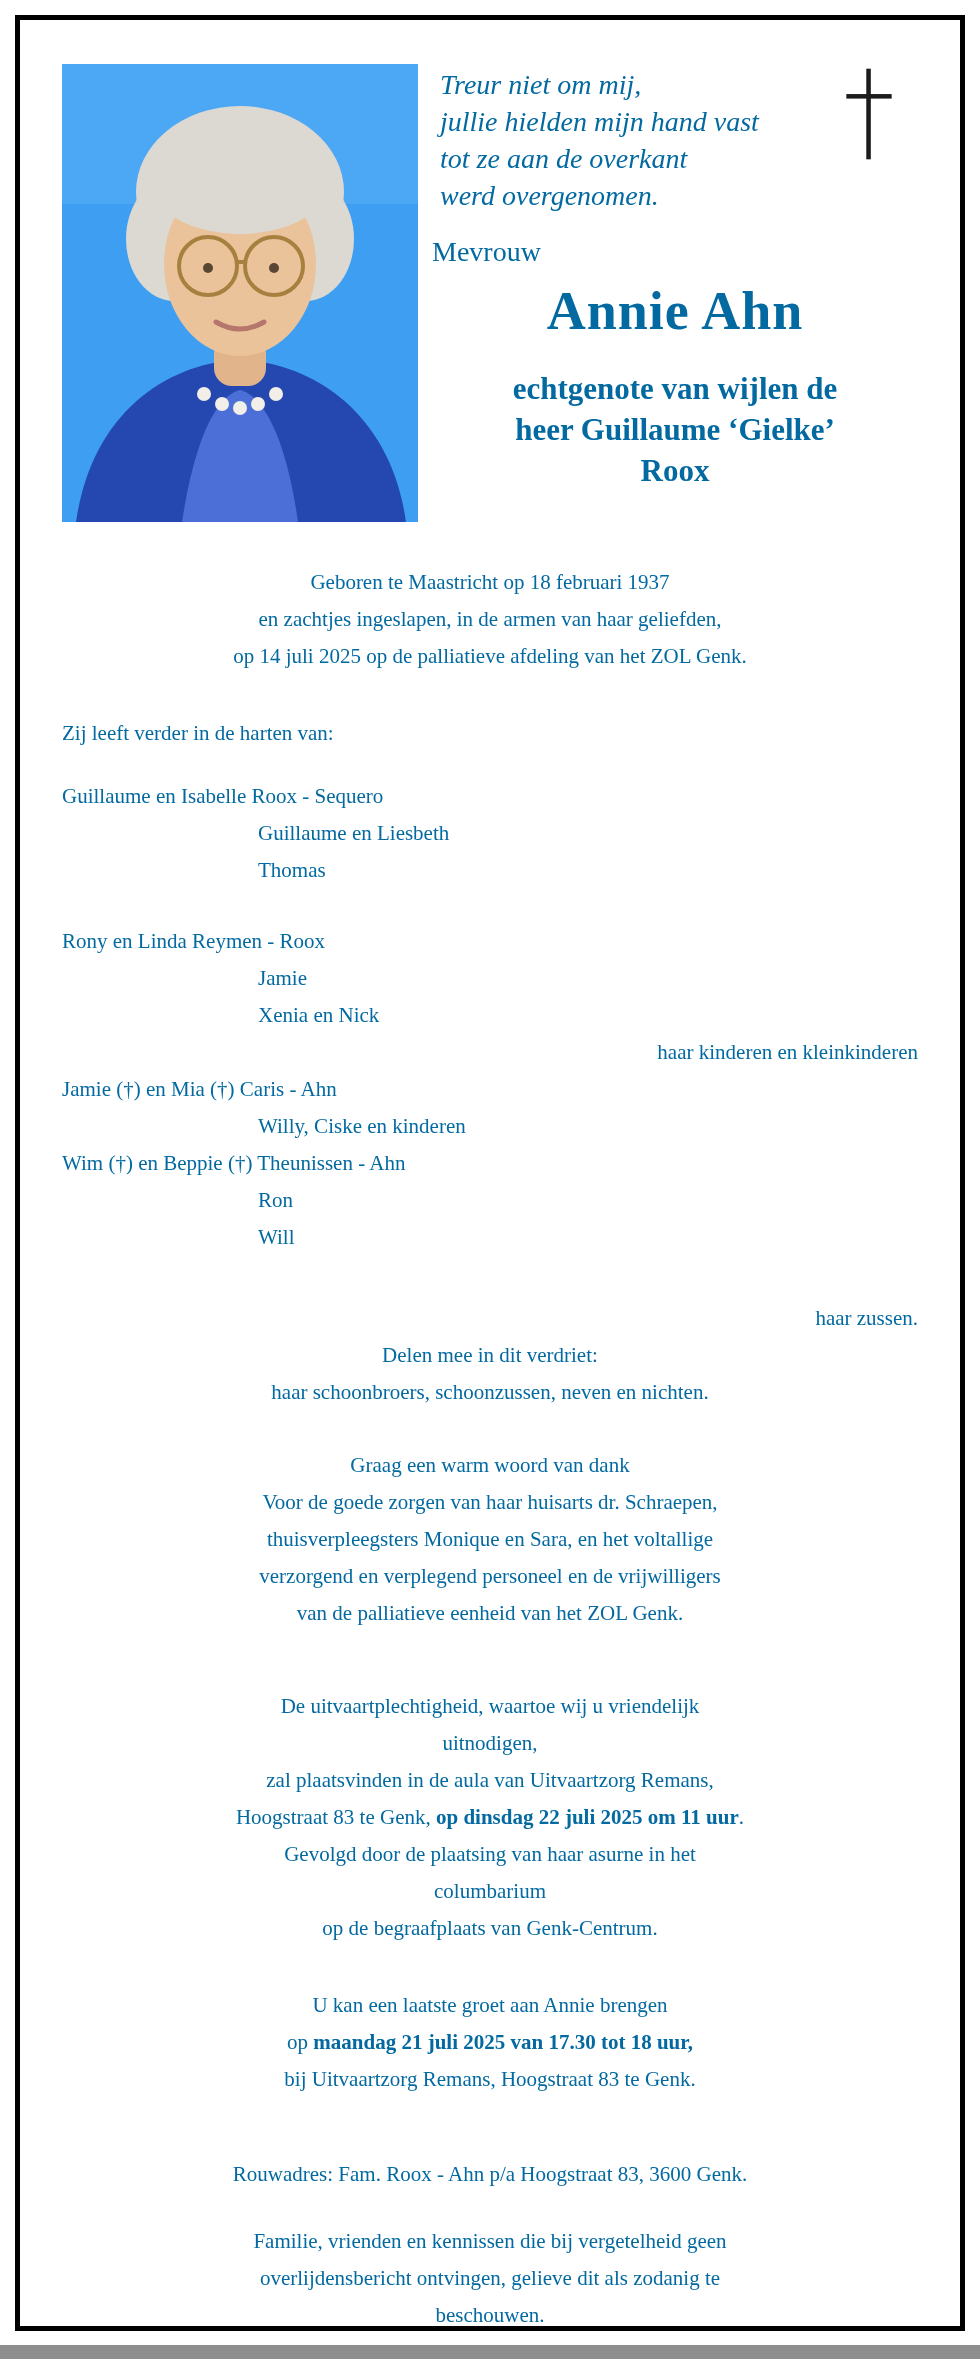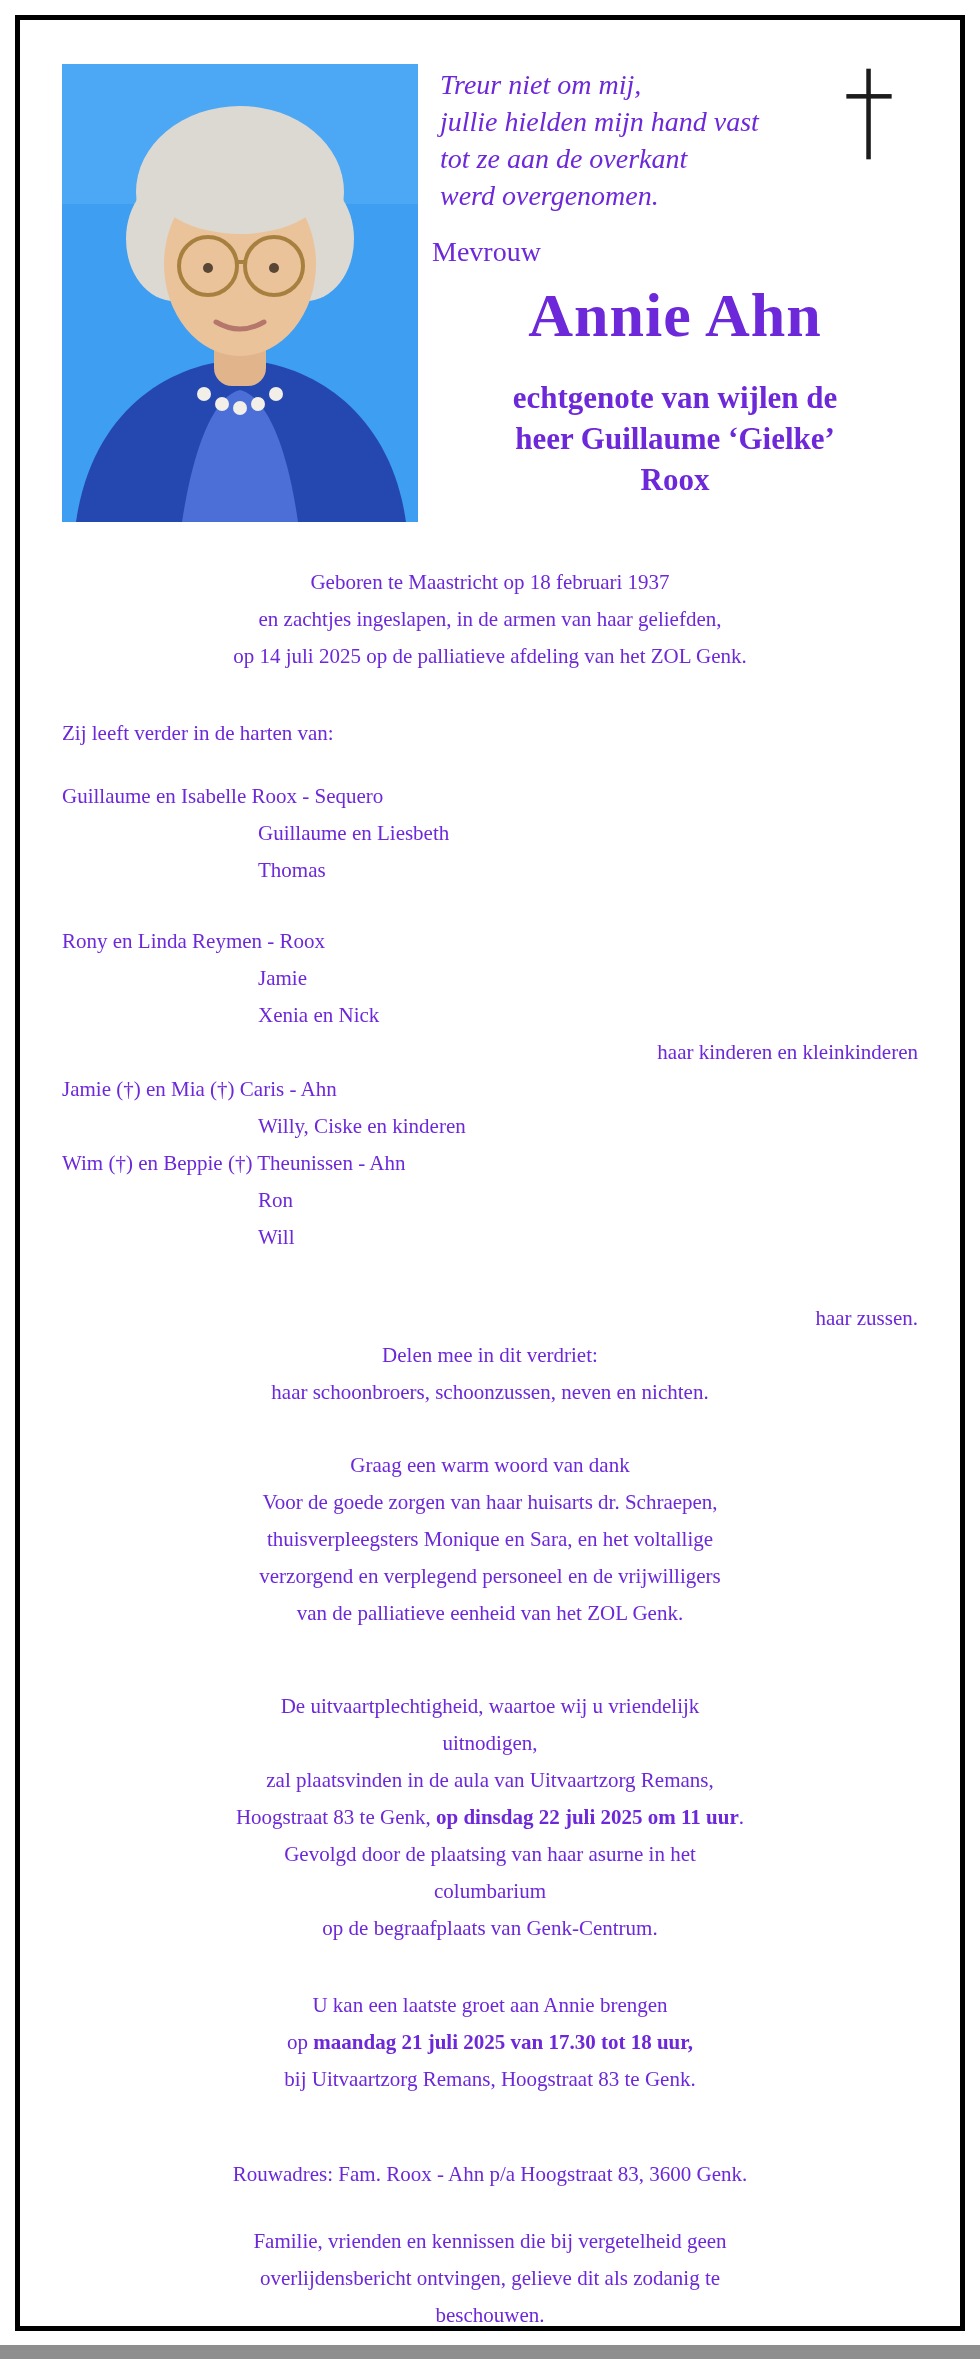--- a/index.html
+++ b/index.html
@@ -3,21 +3,21 @@
 <meta charset="utf-8">
 <style>
   html,body{margin:0;padding:0;background:#ffffff;}
   .page{
     position:relative;
     width:980px;height:2359px;
     box-sizing:border-box;
     padding:15px 15px 28px 15px;
     background:#ffffff;
     font-family:"Liberation Serif","DejaVu Serif",serif;
-    color:#6d28d9;
+    color:#0369a1;
   }
   .frame{
     box-sizing:border-box;
     height:100%;
     border:5px solid #000;
     display:flex;flex-direction:column;
     padding:44px 42px 14px 42px;
     overflow:hidden;
   }
   .bottom-strip{
@@ -30,21 +30,21 @@
   .photo svg{display:block;width:100%;height:100%;}
   .header-right{flex:1;display:flex;flex-direction:column;padding-left:14px;}
   .quote-row{display:flex;align-items:flex-start;}
   .quote{
     font-style:italic;font-size:28px;line-height:37px;
     white-space:pre-line;padding:2px 0 0 8px;
   }
   .cross{margin-left:auto;padding:2px 20px 0 0;flex:none;}
   .salutation{text-align:left;font-size:28px;margin-top:22px;}
   .deceased-name{
-    text-align:center;font-size:62px;font-weight:bold;
+    text-align:center;font-size:54px;font-weight:bold;
     margin:12px 0 0 0;letter-spacing:1px;
   }
   .spouse{
     text-align:center;font-size:31px;font-weight:bold;
     line-height:41px;white-space:pre-line;margin-top:26px;
   }
 
   
   .bodytext{font-size:21px;line-height:37px;}
   .pre{white-space:pre-line;}

